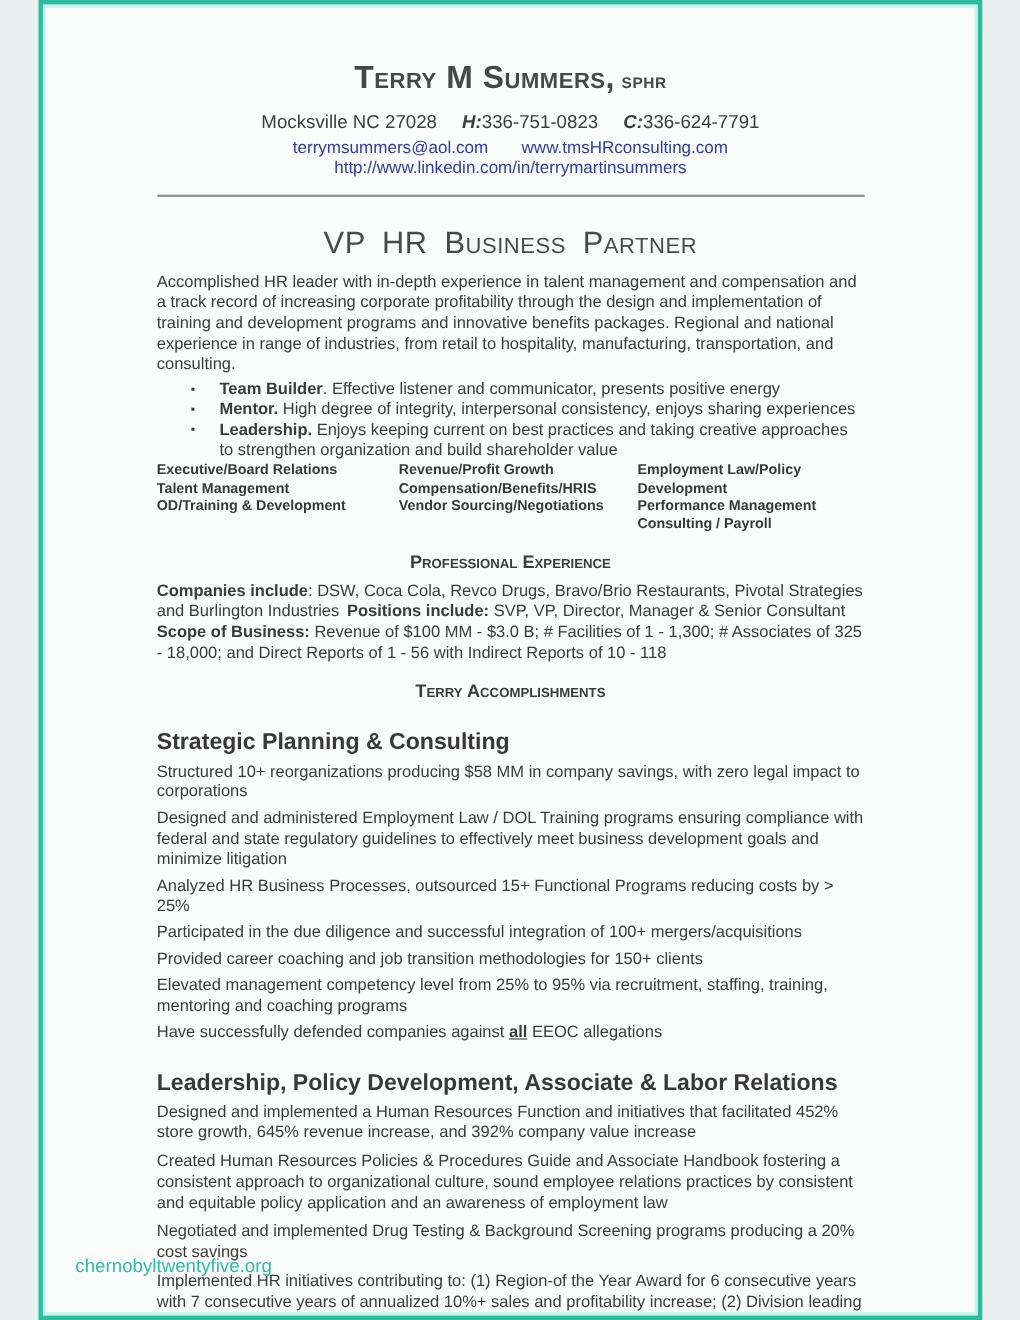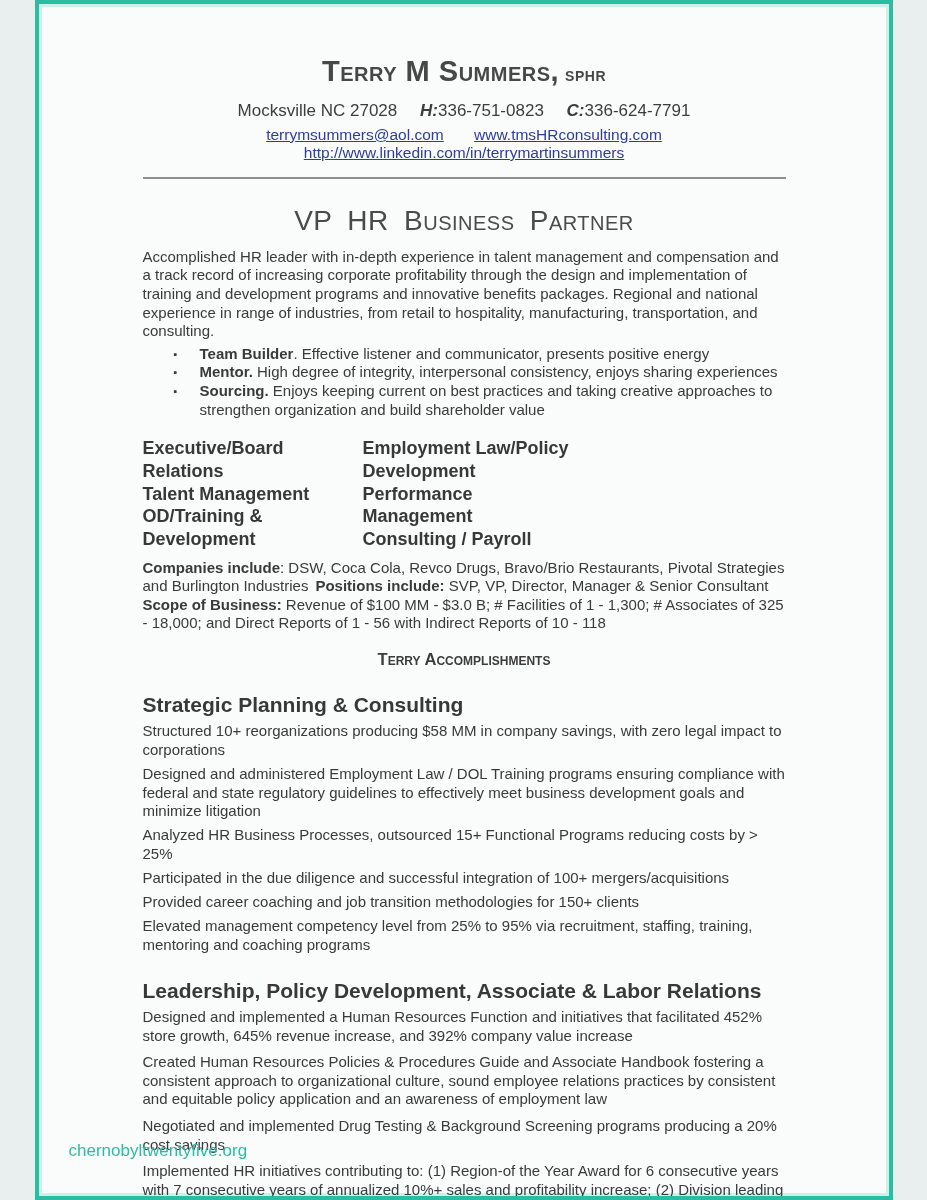--- a/index.html
+++ b/index.html
@@ -44,21 +44,20 @@
   }
   .contact-line .seg { margin: 0 9px; }
   .contact-line .plabel { font-weight: 700; font-style: italic; }
   .links-line {
     text-align: center;
     font-size: 15.5px;
     margin-top: 5px;
   }
   .links-line a {
     color: #2e3d9b;
-    text-decoration: underline;
     margin: 0 13px;
     cursor: pointer;
   }
   .header-divider {
     border: none;
     border-top: 2.5px solid #8f8f8f;
     margin-top: 15px;
   }
 
   
@@ -88,23 +87,22 @@
     top: 0;
     font-size: 11px;
     line-height: 19px;
   }
   .traits b { font-weight: 700; }
 
   
   .skills-grid {
     display: grid;
     grid-template-columns: 220px 217px auto;
-    margin-top: 18px;
-    font-weight: 700;
-    font-size: 18px;
+    font-weight: 700;
+    font-size: 13px;
     line-height: 1.26;
     color: #383838;
   }
 
   
   .section-heading {
     text-align: center;
     font-variant: small-caps;
     font-weight: 700;
     font-size: 16.5px;
@@ -163,48 +161,55 @@
     </header>
 
     <main>
       <h2 class="doc-title">VP HR Business Partner</h2>
 
       <p class="body-text summary">Accomplished HR leader with in-depth experience in talent management and compensation and a track record of increasing corporate profitability through the design and implementation of training and development programs and innovative benefits packages. Regional and national experience in range of industries, from retail to hospitality, manufacturing, transportation, and consulting.</p>
 
       <ul class="traits body-text">
         <li><b>Team Builder</b><span>. Effective listener and communicator, presents positive energy</span></li>
         <li><b>Mentor.</b><span> High degree of integrity, interpersonal consistency, enjoys sharing experiences</span></li>
-        <li><b>Sourcing.</b><span> Enjoys keeping current on best practices and taking creative approaches to strengthen organization and build shareholder value</span></li>
+        <li><b>Leadership.</b><span> Enjoys keeping current on best practices and taking creative approaches to strengthen organization and build shareholder value</span></li>
       </ul>
 
       <div class="skills-grid">
         <div>
           <div>Executive/Board Relations</div>
           <div>Talent Management</div>
           <div>OD/Training &amp; Development</div>
         </div>
         <div>
+          <div>Revenue/Profit Growth</div>
+          <div>Compensation/Benefits/HRIS</div>
+          <div>Vendor Sourcing/Negotiations</div>
+        </div>
+        <div>
           <div>Employment Law/Policy Development</div>
           <div>Performance Management</div>
           <div>Consulting / Payroll</div>
         </div>
       </div>
 
+      <h3 class="section-heading">Professional Experience</h3>
 
       <p class="body-text pe-para"><span class="blabel">Companies include</span><span>: DSW, Coca Cola, Revco Drugs, Bravo/Brio Restaurants, Pivotal Strategies and Burlington Industries</span><span class="gap"></span><span class="blabel">Positions include:</span><span> SVP, VP, Director, Manager &amp; Senior Consultant</span><span class="gap"></span><span class="blabel">Scope of Business:</span><span> Revenue of $100 MM - $3.0 B; #  Facilities of 1 - 1,300;  # Associates of 325 - 18,000; and Direct Reports of 1 - 56 with Indirect Reports of 10  - 118</span></p>
 
       <h3 class="section-heading">Terry Accomplishments</h3>
 
       <h4 class="sub-heading">Strategic Planning &amp; Consulting</h4>
       <p class="body-text acc-para">Structured 10+ reorganizations producing $58 MM in company savings, with zero legal impact to corporations</p>
       <p class="body-text acc-para">Designed and administered Employment Law / DOL Training  programs ensuring compliance with federal and state regulatory guidelines to effectively meet business development goals and minimize litigation</p>
       <p class="body-text acc-para">Analyzed HR Business Processes, outsourced 15+ Functional Programs reducing costs by &gt; 25%</p>
       <p class="body-text acc-para">Participated in the due diligence and successful integration of 100+ mergers/acquisitions</p>
       <p class="body-text acc-para">Provided career coaching and job transition methodologies for 150+ clients</p>
       <p class="body-text acc-para">Elevated management competency level from 25% to 95% via recruitment, staffing, training, mentoring and coaching programs</p>
+      <p class="body-text acc-para"><span>Have successfully defended companies against </span><span class="emph">all</span><span> EEOC allegations</span></p>
 
       <h4 class="sub-heading">Leadership, Policy Development, Associate &amp; Labor Relations</h4>
       <p class="body-text acc-para">Designed and implemented a Human Resources Function and initiatives that facilitated 452% store growth, 645% revenue increase, and 392% company value increase</p>
       <p class="body-text acc-para-lg">Created Human Resources Policies &amp; Procedures Guide and Associate Handbook fostering a consistent approach to organizational culture,  sound employee relations practices  by consistent and equitable policy application and an awareness of employment law</p>
       <p class="body-text acc-para-lg">Negotiated and implemented Drug Testing &amp; Background Screening programs producing a 20% cost savings</p>
       <p class="body-text acc-para-lg">Implemented  HR initiatives contributing to: (1) Region-of the Year Award for 6 consecutive years with 7 consecutive years of annualized 10%+ sales and profitability increase;  (2) Division leading corporation in all statistical performance categories for 3 consecutive years</p>
       <p class="body-text acc-para-lg">Received Corporate and National Safety Program Awards for a 50% improvement over previous year’s accident rate, 1 MM safe Work Hours and DOT compliance</p>
     </main>
   </div>
 

